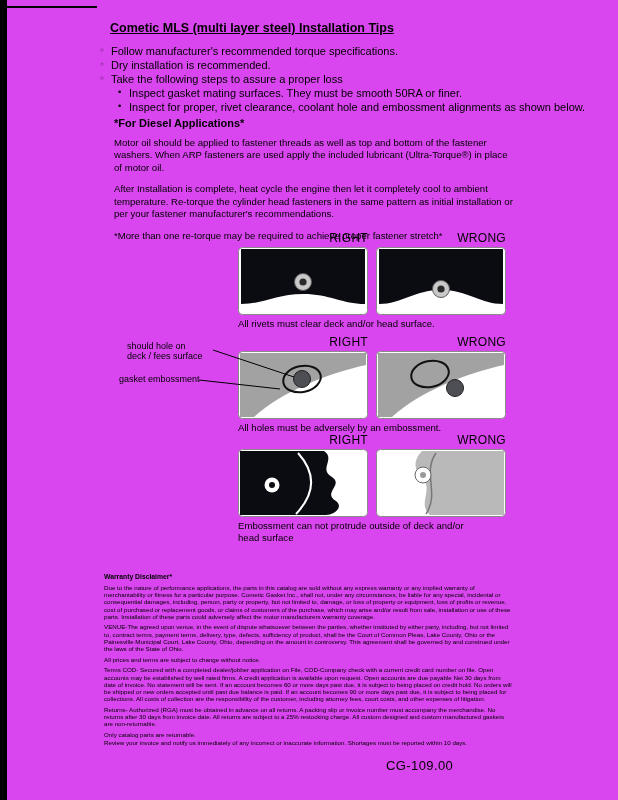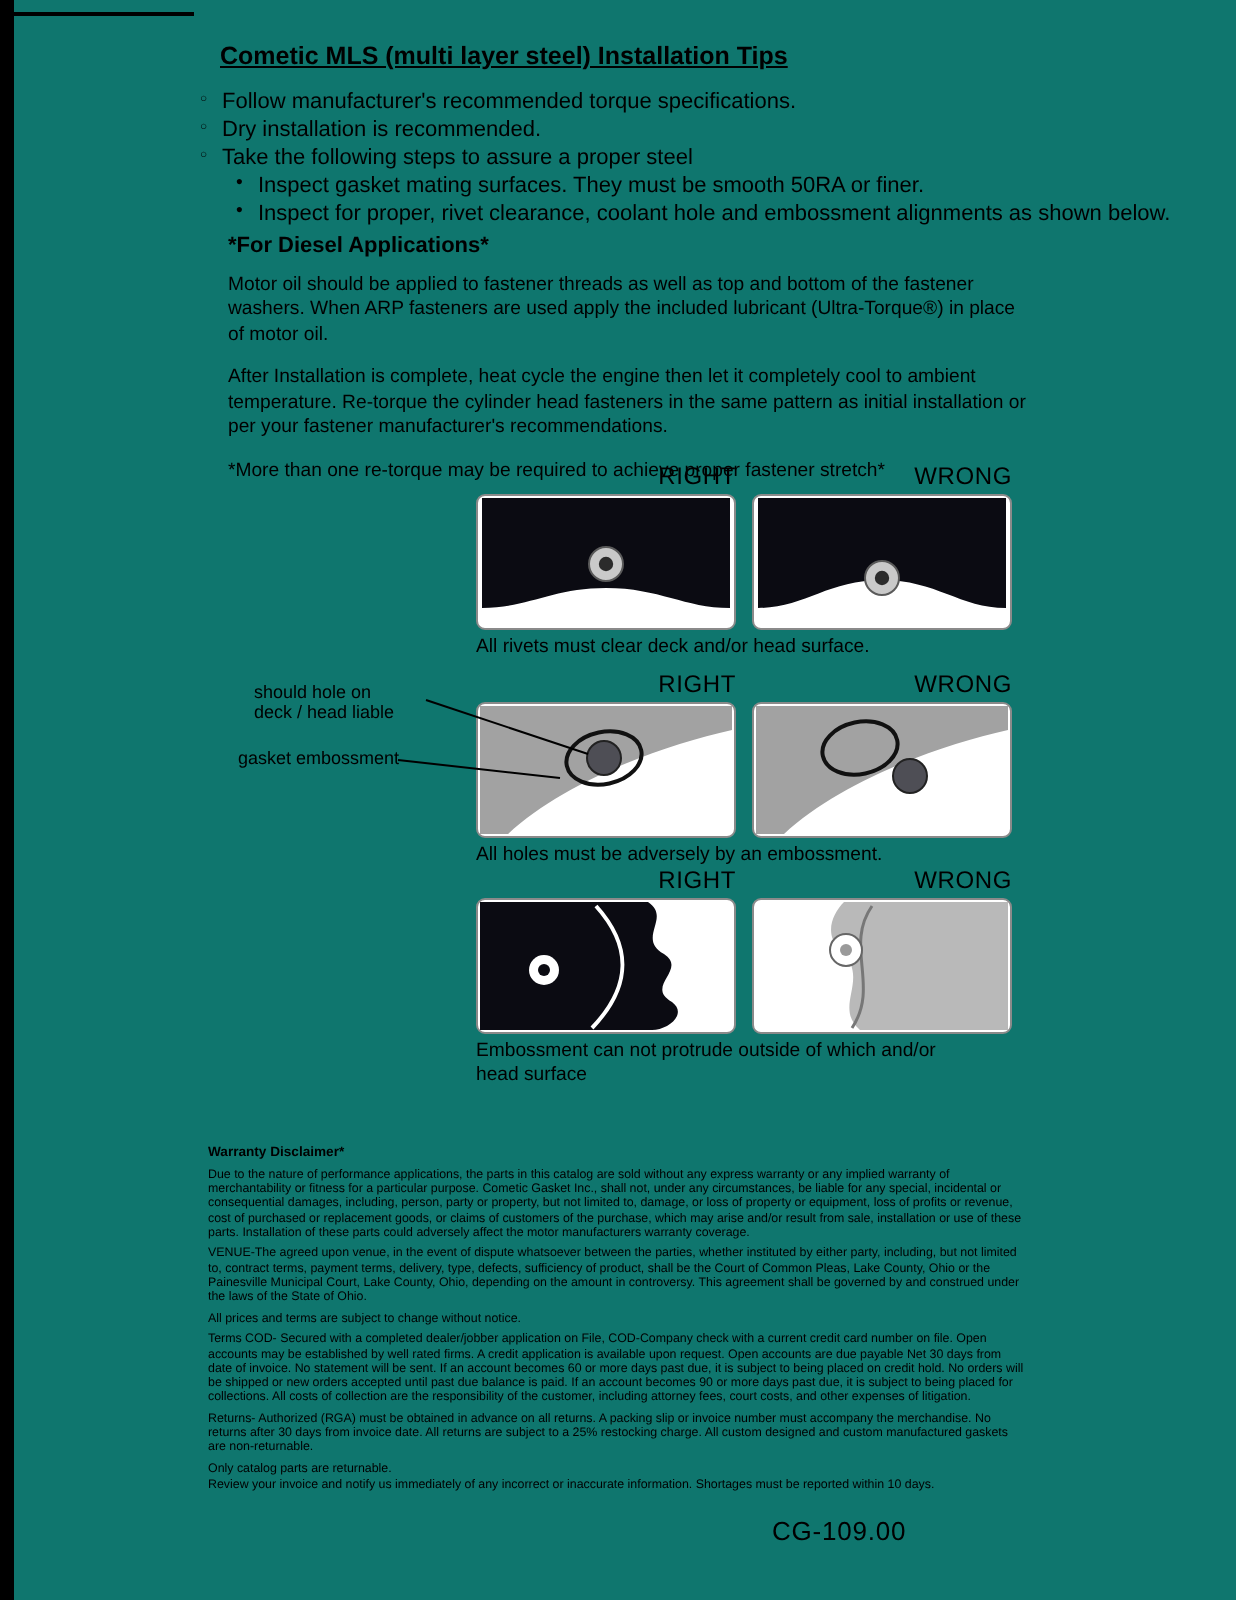--- a/index.html
+++ b/index.html
@@ -3,21 +3,21 @@
 <meta charset="utf-8">
 <style>
   html, body { margin: 0; padding: 0; }
   body {
     width: 618px; height: 800px;
     background: #ffffff;
     font-family: "Liberation Sans", sans-serif;
     color: #000;
     -webkit-font-smoothing: antialiased;
   }
-  .page { position: relative; width: 618px; height: 800px; background: #0f766e; overflow: hidden; }
+  .page { position: relative; width: 618px; height: 800px; background: #d946ef; overflow: hidden; }
 
   
   .edge-left { position: absolute; left: 0; top: 0; width: 7px; height: 800px; background: #000; }
   .edge-top  { position: absolute; left: 0; top: 6px; width: 97px; height: 2px; background: #000; }
 
   .title {
     position: absolute; left: 110px; top: 21px;
     font-size: 12.5px; font-weight: bold; text-decoration: underline;
     margin: 0; white-space: nowrap;
   }
@@ -66,21 +66,21 @@
 <div class="page">
 
   <div class="edge-left"></div>
   <div class="edge-top"></div>
 
   <h1 class="title">Cometic MLS (multi layer steel) Installation Tips</h1>
 
   <ul class="tips">
     <li>Follow manufacturer's recommended torque specifications.</li>
     <li>Dry installation is recommended.</li>
-    <li>Take the following steps to assure a proper steel</li>
+    <li>Take the following steps to assure a proper loss</li>
     <li class="sub">Inspect gasket mating surfaces.  They must be smooth 50RA or finer.</li>
     <li class="sub">Inspect for proper, rivet clearance, coolant hole and embossment alignments as shown below.</li>
   </ul>
 
   <section class="diesel">
     <h2>*For Diesel Applications*</h2>
     <p>Motor oil should be applied to fastener threads as well as top and bottom of the fastener washers. When ARP fasteners are used apply the included lubricant (Ultra-Torque®) in place of motor oil.</p>
     <p>After Installation is complete, heat cycle the engine then let it completely cool to ambient temperature. Re-torque the cylinder head fasteners in the same pattern as initial installation or per your fastener manufacturer's recommendations.</p>
     <p>*More than one re-torque may be required to achieve proper fastener stretch*</p>
   </section>
@@ -124,21 +124,21 @@
         <path d="M2,2 H128 V14 C92,22 44,40 16,66 H2 Z" fill="#a2a2a2"></path>
         <ellipse cx="54" cy="23" rx="19" ry="13" fill="none" stroke="#111111" stroke-width="2" transform="rotate(-12 54 23)"></ellipse>
         <circle cx="79" cy="37" r="8.5" fill="#4e4e55" stroke="#222222"></circle>
       </svg>
     </div>
     <div class="figcaption">All holes must be adversely by an embossment.</div>
   </section>
 
   <div class="lbl" id="lblA">
     <div>should hole on</div>
-    <div>deck / head liable</div>
+    <div>deck / fees surface</div>
   </div>
   <div class="lbl" id="lblB">gasket embossment</div>
   <svg class="leaders" width="618" height="800" viewBox="0 0 618 800">
     <line x1="213" y1="350" x2="294" y2="377" stroke="#000" stroke-width="1"></line>
     <line x1="199" y1="380" x2="280" y2="389" stroke="#000" stroke-width="1"></line>
   </svg>
 
   <section class="figblock" id="fig3">
     <div class="figheads">
       <span>RIGHT</span>
@@ -153,21 +153,21 @@
         <circle cx="34" cy="36" r="3" fill="#0b0b12"></circle>
       </svg>
       <svg width="130" height="68" viewBox="0 0 130 68">
         <rect x="0.5" y="0.5" width="129" height="67" rx="4" fill="#ffffff" stroke="#8a8a8a"></rect>
         <path d="M46,2 H128 V66 H54 C40,54 60,40 44,26 C36,18 40,8 46,2 Z" fill="#b9b9b9"></path>
         <path d="M60,4 C46,24 64,44 50,65" fill="none" stroke="#777777" stroke-width="1.5"></path>
         <circle cx="47" cy="26" r="8" fill="#ffffff" stroke="#666666"></circle>
         <circle cx="47" cy="26" r="3" fill="#9a9a9a"></circle>
       </svg>
     </div>
-    <div class="figcaption">Embossment can not protrude outside of which and/or head surface</div>
+    <div class="figcaption">Embossment can not protrude outside of deck and/or head surface</div>
   </section>
 
   <section class="legal">
     <div class="lh">Warranty Disclaimer*</div>
     <p>Due to the nature of performance applications, the parts in this catalog are sold without any express warranty or any implied warranty of merchantability or fitness for a particular purpose.  Cometic Gasket Inc., shall not, under any circumstances, be liable for any special, incidental or consequential damages, including, person, party or property, but not limited to, damage, or loss of property or equipment, loss of profits or revenue, cost of purchased or replacement goods, or claims of customers of the purchase, which may arise and/or result from sale, installation or use of these parts.  Installation of these parts could adversely affect the motor manufacturers warranty coverage.</p>
     <p>VENUE-The agreed upon venue, in the event of dispute whatsoever between the parties, whether instituted by either party, including, but not limited to, contract terms, payment terms, delivery, type, defects, sufficiency of product, shall be the Court of Common Pleas, Lake County, Ohio or the Painesville Municipal Court, Lake County, Ohio, depending on the amount in controversy. This agreement shall be governed by and construed under the laws of the State of Ohio.</p>
     <p>All prices and terms are subject to change without notice.</p>
     <p>Terms COD- Secured with a completed dealer/jobber application on File, COD-Company check with a current credit card number on file.  Open accounts may be established by well rated firms.  A credit application is available upon request.  Open accounts are due payable Net 30 days from date of invoice.  No statement will be sent.  If an account becomes 60 or more days past due, it is subject to being placed on credit hold.  No orders will be shipped or new orders accepted until past due balance is paid.  If an account becomes 90 or more days past due, it is subject to being placed for collections.  All costs of collection are the responsibility of the customer, including attorney fees, court costs, and other expenses of litigation.</p>
     <p>Returns- Authorized (RGA) must be obtained in advance on all returns.  A packing slip or invoice number must accompany the merchandise.  No returns after 30 days from invoice date.  All returns are subject to a 25% restocking charge.  All custom designed and custom manufactured gaskets are non-returnable.</p>
     <p class="tight">Only catalog parts are returnable.</p>

